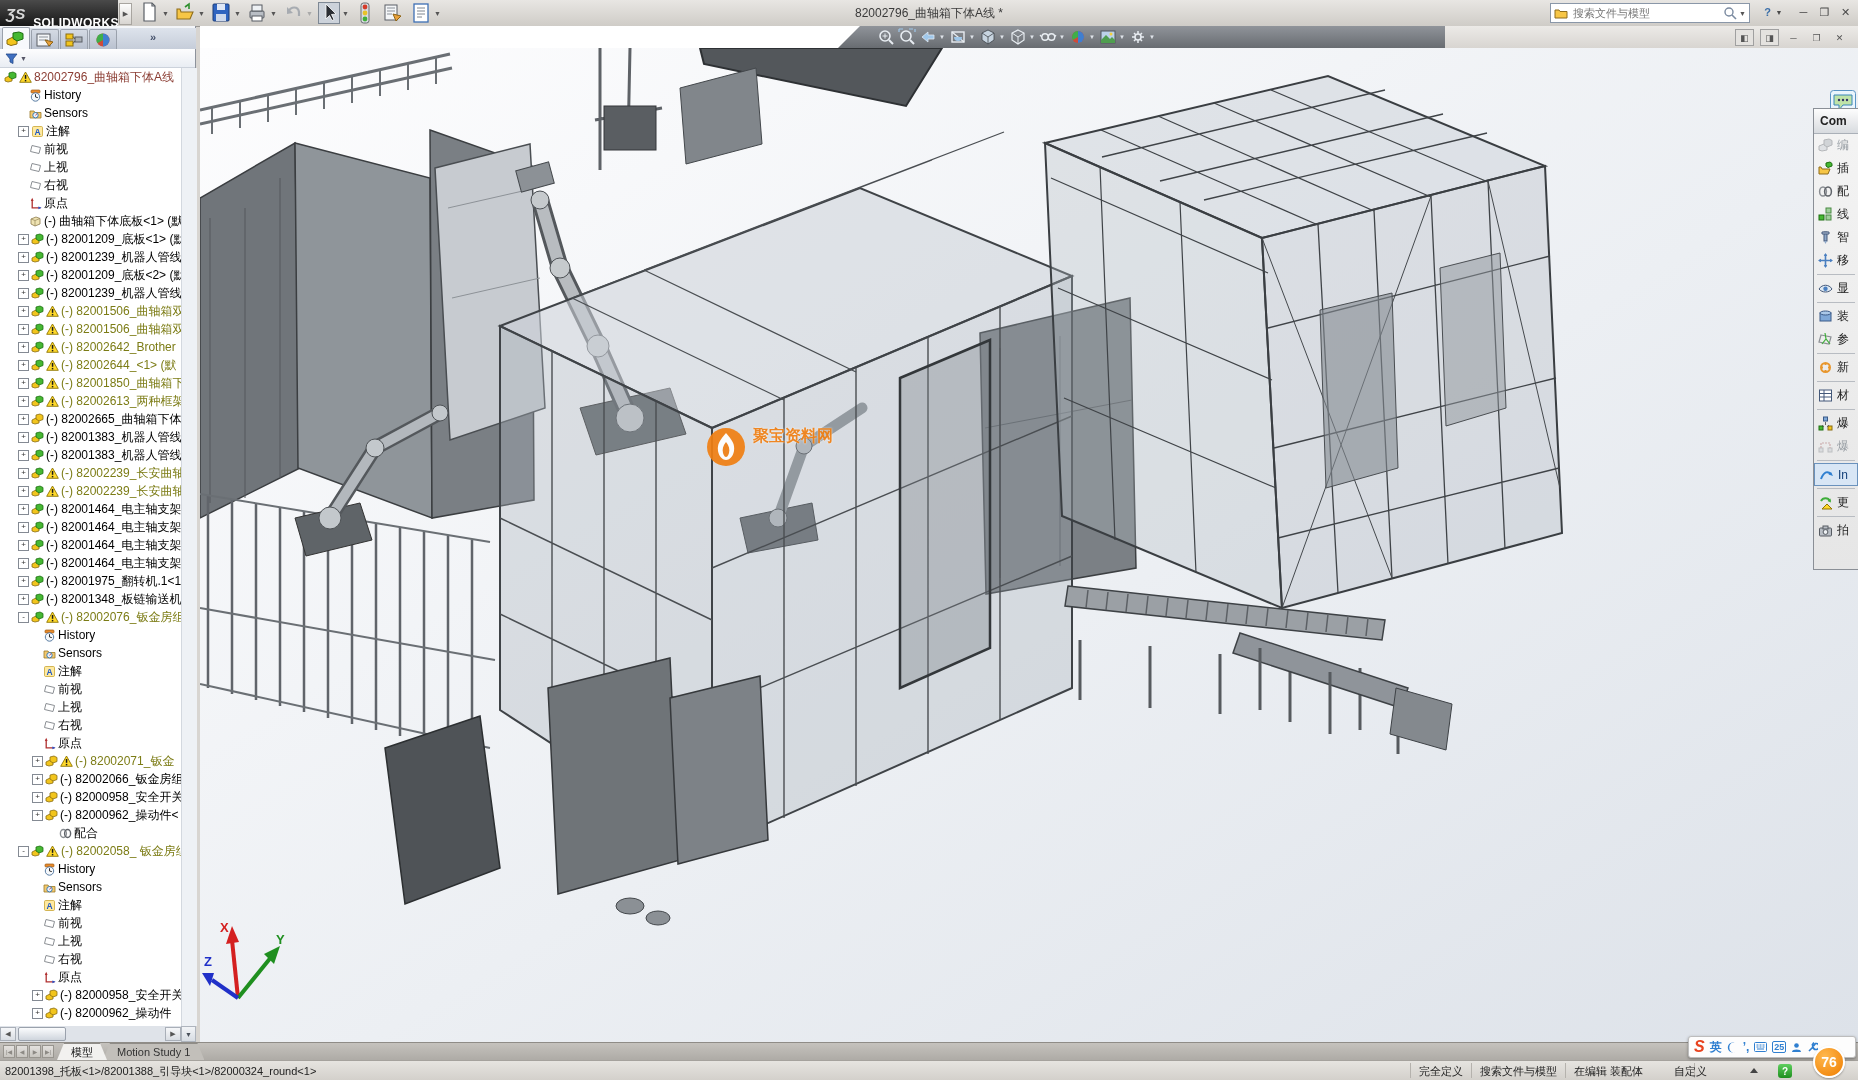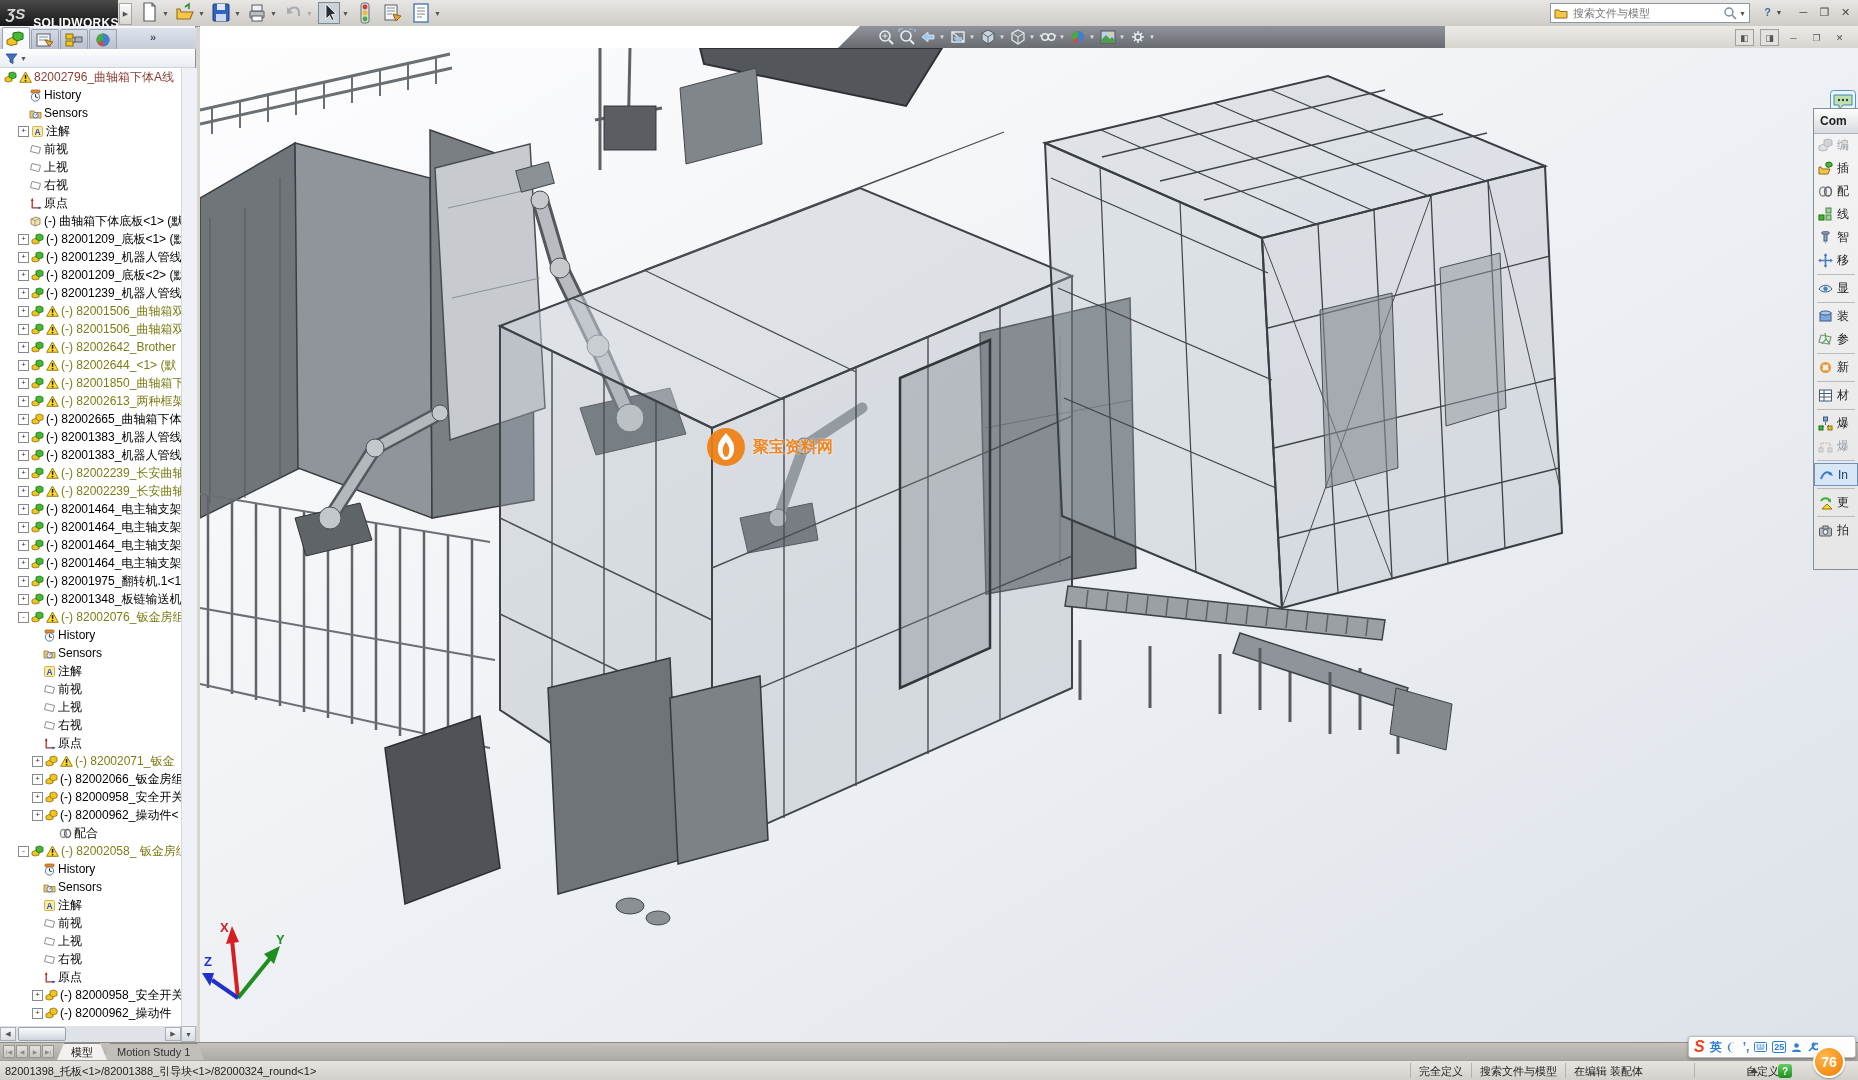--- a/index.html
+++ b/index.html
@@ -45,21 +45,21 @@
   .c-warn{color:#7c7c15;}
   .ticon{flex:none;display:flex;}
   #tree-downarrow{left:181px;top:1000px;width:15px;height:16px;background:linear-gradient(#f2f4f7,#d7dce3);border:1px solid #aeb4bd;color:#49505a;font-size:7px;display:flex;align-items:center;justify-content:center;box-sizing:border-box;}
   #tree-vtrack{left:181px;top:42px;width:15px;height:958px;background:#eef1f5;border-left:1px solid #d3d8df;}
   #hscroll{left:0;top:1000px;width:181px;height:16px;background:#dfe3e9;display:flex;align-items:center;}
   .harrow{width:16px;height:14px;background:linear-gradient(#f6f7f9,#d9dde3);border:1px solid #a9afb8;color:#555;font-size:7px;display:flex;align-items:center;justify-content:center;box-sizing:border-box;}
   #hthumb{width:46px;height:12px;margin-left:2px;background:linear-gradient(#fbfcfd,#cfd5dd);border:1px solid #9aa1ac;border-radius:2px;}
   
   #viewport{left:200px;top:26px;width:1658px;height:1016px;background:#fff;overflow:hidden;}
   #vpsvg{left:0;top:22px;}
-  #watermark{left:505px;top:400px;display:flex;align-items:center;gap:6px;opacity:.92;}
+  #watermark{left:505px;top:400px;display:flex;align-items:flex-start;gap:6px;opacity:.92;}
   #watermark .wmtext{color:#f07f12;font-size:16px;font-weight:bold;text-shadow:0 0 2px #fff;}
   #triad{left:2px;top:892px;}
   #bubble{left:1630px;top:64px;}
   
   #rightpanel{left:1813px;top:108px;width:45px;height:462px;background:linear-gradient(#f4f4f4,#e6e6e6);border:1px solid #8a8f96;border-right:0;box-sizing:border-box;overflow:hidden;}
   #rp-header{height:24px;background:linear-gradient(#fdfdfd,#d8dbdf);border-bottom:1px solid #aab0b8;display:flex;align-items:center;padding-left:6px;font-weight:bold;color:#222;font-size:12px;}
   .rp-item{height:23px;display:flex;align-items:center;gap:4px;padding-left:4px;white-space:nowrap;font-size:12px;color:#222;}
   .rp-item.dis{color:#9aa0a6;}
   .rp-item.dis svg{opacity:.45;}
   .rp-item.active{background:#d8e6f5;border:1px solid #6a92bd;box-sizing:border-box;color:#16427a;}
@@ -152,20 +152,21 @@
         </svg>
       </div>
       <div class="tbtn abs" style="left: 272px;">
         <svg width="20" height="22" viewBox="0 0 20 22">
           <rect x="3" y="2" width="14" height="18" fill="#fff" stroke="#3d6fb4" stroke-width="1.3"></rect>
           <path d="M6,6 h8 M6,9 h8 M6,12 h8 M6,15 h5" stroke="#7f8690" stroke-width="1"></path>
         </svg>
       </div>
       <div class="tcaret abs" style="left: 296px;">▼</div>
     </div>
+  <div id="win-title" class="abs">82002796_曲轴箱下体A线 *</div>
   <div id="searchbox" class="abs">
     <span class="ticon" style="margin:0 3px;">
         <svg width="14" height="12" viewBox="0 0 14 12">
           <path d="M1,3 h4 l1,1.5 h7 v6.5 h-12 Z" fill="#f7c646" stroke="#8f6d1a"></path>
         </svg>
       </span>
     <input placeholder="搜索文件与模型" style="">
     <span class="ticon" style="margin:0 2px;">
         <svg width="14" height="14" viewBox="0 0 14 14">
           <circle cx="6" cy="6" r="4" fill="none" stroke="#7a8aa0" stroke-width="1.4"></circle>
@@ -1232,21 +1233,21 @@
   <div class="seg abs" style="left:5px;">82001398_托板&lt;1&gt;/82001388_引导块&lt;1&gt;/82000324_round&lt;1&gt;</div>
   <div id="status-segs">
       <div class="sep-v abs" style="left: 1410px;"></div>
       <div class="seg abs" style="left: 1419px;">完全定义</div>
       <div class="sep-v abs" style="left: 1471px;"></div>
       <div class="seg abs" style="left: 1480px;">搜索文件与模型</div>
       <div class="sep-v abs" style="left: 1565px;"></div>
       <div class="seg abs" style="left: 1574px;">在编辑 装配体</div>
     </div>
   <div class="sep-v abs" style="left:1694px;"></div>
-  <div class="seg abs" style="left:1746px;">自定义</div>
+  <div class="seg abs" style="left:1674px;">自定义</div>
   <div id="cust-caret" class="abs"></div>
   <div id="help-badge" class="abs">?</div>
 </div>
 
 <div id="imebar" class="abs">
   <span id="ime-logo">S</span>
   <span class="imeit">英</span>
   <span class="imeit">
     <svg width="11" height="11" viewBox="0 0 11 11">
         <path d="M8,1 A5,5 0 1 0 8,10 A4,5 0 1 1 8,1Z" fill="#2f7fd0"></path>

